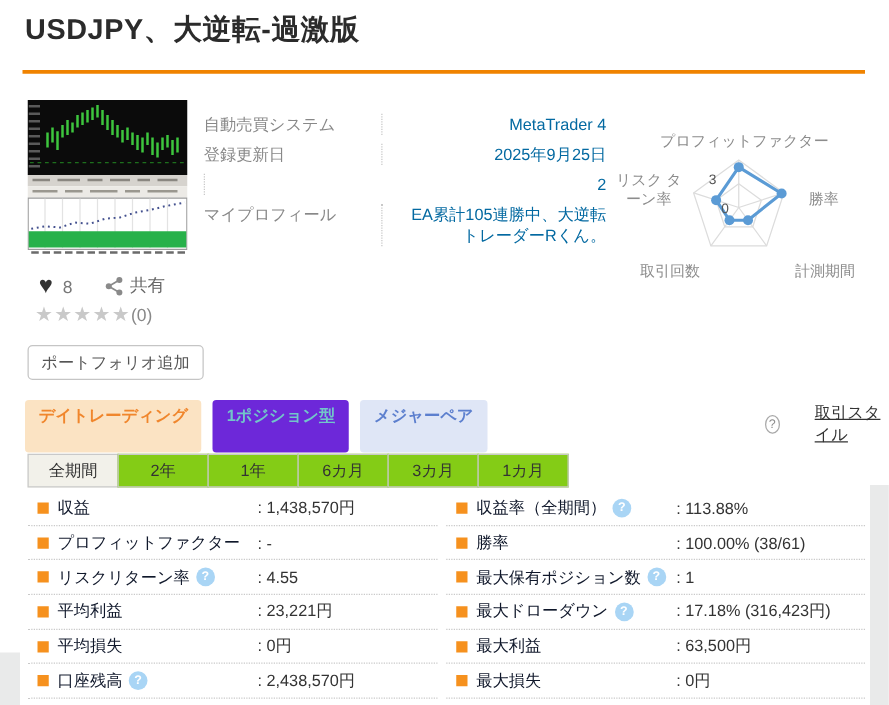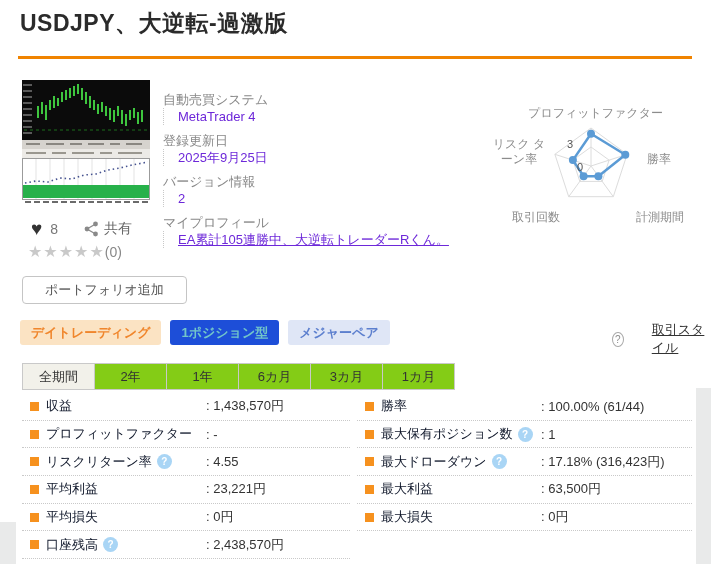--- a/index.html
+++ b/index.html
@@ -17,24 +17,24 @@
   .page-title { left:20px; top:8px; font-size:23px; font-weight:bold; color:#2b2b2b; letter-spacing:.5px; }
   .title-divider { left:18px; top:56px; width:674px; height:3px; background:#f08300; }
 
   
   .thumb { left:22px; top:80px; width:128px; height:126px; cursor:pointer; }
 
   
   .info { left:163px; top:80px; width:322px; }
   .desc { width:254px; font-size:14px; line-height:23px; color:#777; }
   .details { margin-top:11px; }
-  .drow { display:flex; font-size:13px; line-height:17px; margin-bottom:7px;flex-direction:column; }
+  .drow { display:flex; font-size:13px; line-height:17px; margin-bottom:7px; }
   .dlabel { width:142px; color:#888; flex:none; }
-  .dvalue { flex:1; color:#6d28d9; border-left:1px dotted #c8c8c8; padding-left:14px; }
-  .dvalue.link { text-decoration:underline; cursor:pointer; }
+  .dvalue { flex:1; color:#0369a1; border-left:1px dotted #c8c8c8; padding-left:14px;text-align:right; }
+  .dvalue.link { cursor:pointer; }
 
   
   .radar-wrap { left:480px; top:85px; width:231px; height:160px; }
   .r-label { position:absolute; font-size:12px; color:#8c8c8c; white-space:nowrap; }
   .r-label-0 { left:0; top:20px; width:100%; text-align:center; }
   .r-label-1 { left:167px; top:66px; }
   .r-label-2 { left:156px; top:124px; }
   .r-label-3 { left:32px;  top:124px; }
   .r-label-4 { left:8px; top:52px; width:62px; white-space:normal; text-align:center; line-height:15px; }
   .r-tick { position:absolute; font-size:11px; color:#555; }
@@ -43,30 +43,30 @@
 
   
   .social { left:31px; top:218px; display:flex; align-items:center; font-size:14px; color:#777; }
   .heart-ic::after { content:"\2665"; font-size:19px; color:#333; }
   .like-count { margin-left:8px; }
   .share { display:flex; align-items:center; margin-left:26px; color:#666; cursor:pointer; }
   .share svg { margin-right:5px; }
   .stars { left:28px; top:242px; font-size:16px; color:#c9c9c9; letter-spacing:1px; }
   .stars .cnt { font-size:14px; color:#888; letter-spacing:0; }
 
-  .pf-btn { left:22px; top:276px; height:28px; padding:0 22px; background:#fff;
+  .pf-btn { left:22px; top:276px; height:28px; padding:0 10px; background:#fff;
     border:1px solid #c5c5c5; border-radius:4px; font-size:13px; color:#555;
     font-family:inherit; cursor:pointer; }
 
   
   .tags { left:20px; top:320px; display:flex; }
-  .tag { height:25px; line-height:25px; padding:0 11px; border-radius:3px;
+  .tag { height:42px; line-height:25px; padding:0 11px; border-radius:3px;
     font-size:13px; font-weight:bold; margin-right:9px; cursor:pointer; }
   .tag-orange { background:#fbe3c3; color:#f0862c; }
-  .tag-teal   { background:#1d4ed8; color:#72c6c9; }
+  .tag-teal   { background:#6d28d9; color:#72c6c9; }
   .tag-blue   { background:#dfe6f6; color:#5c7fce; }
 
   .trade-style { left:612px; top:321px; display:flex; align-items:center; font-size:13px; color:#333;gap:24px; }
   .qmark { width:15px; height:15px; border-radius:50%; border:1px solid #a9a9a9;
     color:#8c8c8c; font-size:10px; display:inline-flex; align-items:center; justify-content:center; margin-right:4px; }
   .qmark::after { content:"?"; }
   .trade-style a { color:#333; text-decoration:underline; cursor:pointer; }
 
   
   .tabs { left:22px; top:363px; display:flex; }
@@ -195,21 +195,20 @@
   <div class="details">
     <div class="drow">
       <span class="dlabel">自動売買システム</span>
       <span class="dvalue">MetaTrader 4</span>
     </div>
     <div class="drow">
       <span class="dlabel">登録更新日</span>
       <span class="dvalue">2025年9月25日</span>
     </div>
     <div class="drow">
-      <span class="dlabel">バージョン情報</span>
       <span class="dvalue">2</span>
     </div>
     <div class="drow">
       <span class="dlabel">マイプロフィール</span>
       <span class="dvalue link">EA累計105連勝中、大逆転トレーダーRくん。</span>
     </div>
   </div>
 </div>
 
 <div class="abs radar-wrap">
@@ -322,23 +321,31 @@
           <span class="s-label">口座残高</span>
           <span class="help"></span>
         </span>
       <span class="s-value">: 2,438,570円</span>
     </div>
   </div>
   <div class="scol right">
     <div class="srow">
       <span class="s-label-wrap">
           <span class="bullet"></span>
+          <span class="s-label">収益率（全期間）</span>
+          <span class="help"></span>
+        </span>
+      <span class="s-value">: 113.88%</span>
+    </div>
+    <div class="srow">
+      <span class="s-label-wrap">
+          <span class="bullet"></span>
           <span class="s-label">勝率</span>
         </span>
-      <span class="s-value">: 100.00% (61/44)</span>
+      <span class="s-value">: 100.00% (38/61)</span>
     </div>
     <div class="srow">
       <span class="s-label-wrap">
           <span class="bullet"></span>
           <span class="s-label">最大保有ポジション数</span>
           <span class="help"></span>
         </span>
       <span class="s-value">: 1</span>
     </div>
     <div class="srow">

